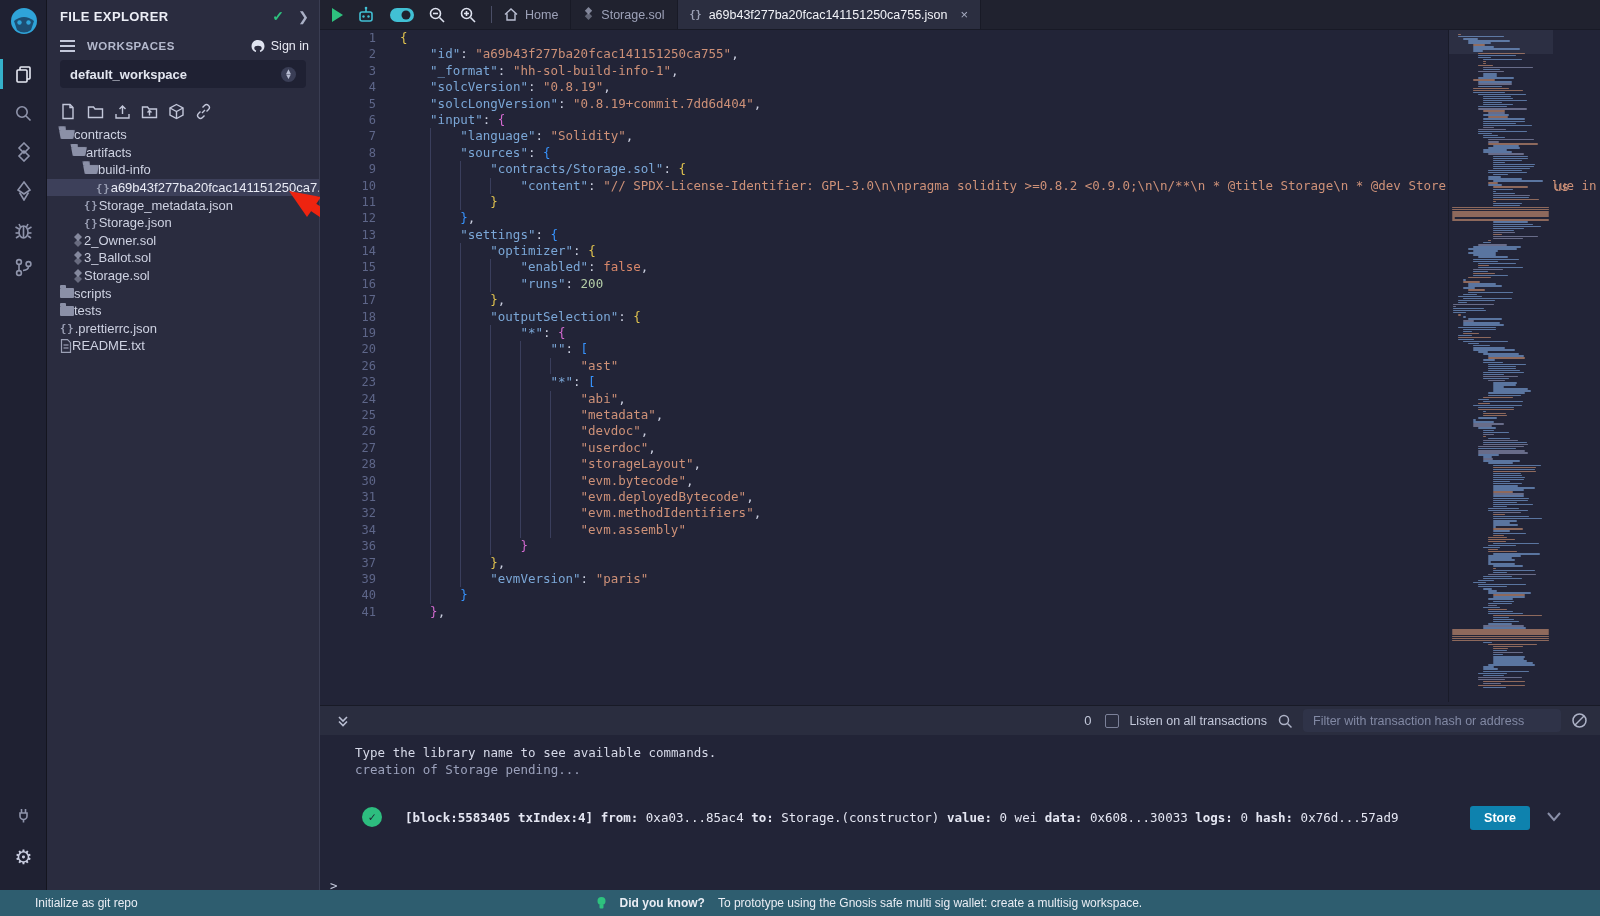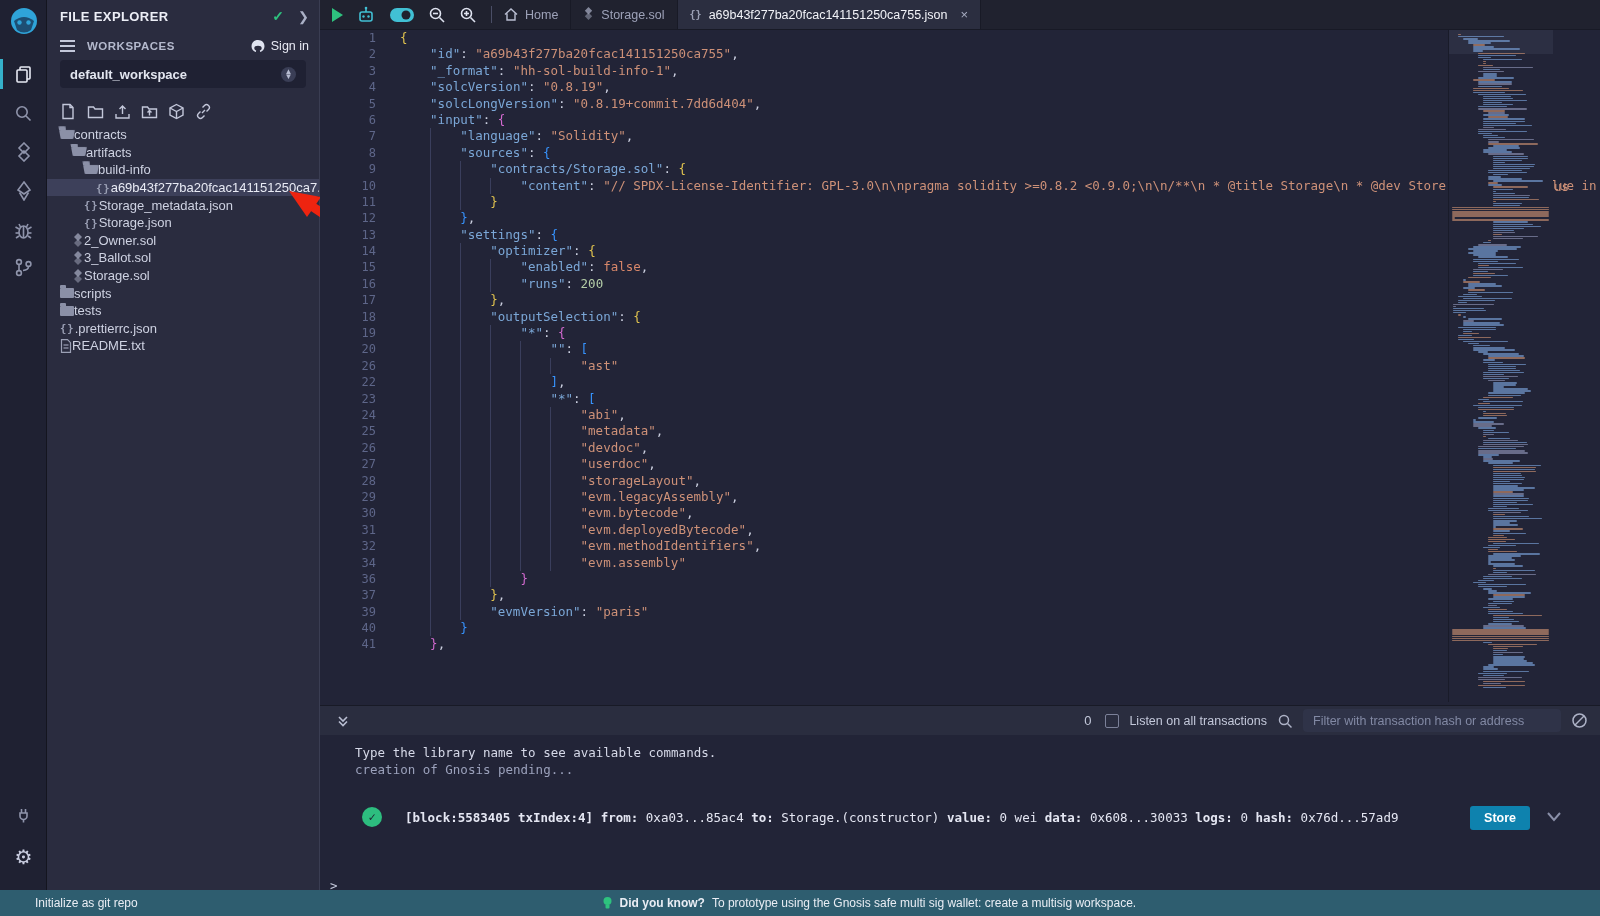--- a/index.html
+++ b/index.html
@@ -85,21 +85,21 @@
   .tx-check { position:absolute; left:42px; top:4px; width:20px; height:20px; border-radius:50%; background:#2dbd7f; color:#1c2030; font-size:12px; font-weight:700; display:flex; align-items:center; justify-content:center; }
   .tx-text { position:absolute; left:85px; top:7px; right:170px; color:#e4e6f2; white-space:nowrap; overflow:hidden; font-size:12.5px; }
   .tx-text b { font-weight:700; }
   .debug-btn { position:absolute; right:70px; top:3px; background:#0e82ae; color:#fff; border:none; border-radius:3px; font-size:12.5px; font-weight:700; padding:5px 14px; cursor:pointer; font-family:"Liberation Sans", sans-serif; }
   .tx-chev { position:absolute; right:38px; top:8px; cursor:pointer; }
   .prompt { position:absolute; left:10px; top:143px; color:#c3c8da; }
 
   
   .statusbar { position:absolute; left:0; right:0; bottom:0; height:26px; background:#2e5d6f; display:flex; align-items:center; font-size:12px; color:#e9edf4; }
   .sb-left { padding-left:35px; }
-  .sb-center { margin:16px auto; display:flex; align-items:center; gap:7px; }
+  .sb-center { margin:16px auto; display:flex; align-items:center; gap:13px; }
   .sb-center b { font-weight:700; }
   .sb-right { display:flex; align-items:center; height:100%; }
   .sb-copilot { margin-right:14px; }
   .scam { height:100%; background:#d9822f; display:flex; align-items:center; gap:6px; padding:0 16px; font-weight:600; cursor:pointer; }
   .scam .warn { font-size:13px; }
 </style>
 </head>
 <body>
 
 <div id="app">
@@ -367,28 +367,26 @@
           <div class="code-line"><span class="ln">12</span><span class="ig"></span><span class="ig g"></span><span class="tk-b3">}</span><span class="tk-p">,</span></div>
           <div class="code-line"><span class="ln">13</span><span class="ig"></span><span class="ig g"></span><span class="tk-k">"settings"</span><span class="tk-p">: </span><span class="tk-b3">{</span></div>
           <div class="code-line"><span class="ln">14</span><span class="ig"></span><span class="ig g"></span><span class="ig g"></span><span class="tk-k">"optimizer"</span><span class="tk-p">: </span><span class="tk-b1">{</span></div>
           <div class="code-line"><span class="ln">15</span><span class="ig"></span><span class="ig g"></span><span class="ig g"></span><span class="ig g"></span><span class="tk-k">"enabled"</span><span class="tk-p">: </span><span class="tk-f">false</span><span class="tk-p">,</span></div>
           <div class="code-line"><span class="ln">16</span><span class="ig"></span><span class="ig g"></span><span class="ig g"></span><span class="ig g"></span><span class="tk-k">"runs"</span><span class="tk-p">: </span><span class="tk-n">200</span></div>
           <div class="code-line"><span class="ln">17</span><span class="ig"></span><span class="ig g"></span><span class="ig g"></span><span class="tk-b1">}</span><span class="tk-p">,</span></div>
           <div class="code-line"><span class="ln">18</span><span class="ig"></span><span class="ig g"></span><span class="ig g"></span><span class="tk-k">"outputSelection"</span><span class="tk-p">: </span><span class="tk-b1">{</span></div>
           <div class="code-line"><span class="ln">19</span><span class="ig"></span><span class="ig g"></span><span class="ig g"></span><span class="ig g"></span><span class="tk-k">"*"</span><span class="tk-p">: </span><span class="tk-b2">{</span></div>
           <div class="code-line"><span class="ln">20</span><span class="ig"></span><span class="ig g"></span><span class="ig g"></span><span class="ig g"></span><span class="ig g"></span><span class="tk-k">""</span><span class="tk-p">: </span><span class="tk-b3">[</span></div>
           <div class="code-line"><span class="ln">26</span><span class="ig"></span><span class="ig g"></span><span class="ig g"></span><span class="ig g"></span><span class="ig g"></span><span class="ig g"></span><span class="tk-s">"ast"</span></div>
-          <div class="code-line"><span class="ln">22</span><span class="ig"></span><span class="ig g"></span><span class="ig g"></span><span class="ig g"></span><span class="ig g"></span><span class="tk-b3">]</span><span class="tk-p">,</span></div>
           <div class="code-line"><span class="ln">23</span><span class="ig"></span><span class="ig g"></span><span class="ig g"></span><span class="ig g"></span><span class="ig g"></span><span class="tk-k">"*"</span><span class="tk-p">: </span><span class="tk-b3">[</span></div>
           <div class="code-line"><span class="ln">24</span><span class="ig"></span><span class="ig g"></span><span class="ig g"></span><span class="ig g"></span><span class="ig g"></span><span class="ig g"></span><span class="tk-s">"abi"</span><span class="tk-p">,</span></div>
           <div class="code-line"><span class="ln">25</span><span class="ig"></span><span class="ig g"></span><span class="ig g"></span><span class="ig g"></span><span class="ig g"></span><span class="ig g"></span><span class="tk-s">"metadata"</span><span class="tk-p">,</span></div>
           <div class="code-line"><span class="ln">26</span><span class="ig"></span><span class="ig g"></span><span class="ig g"></span><span class="ig g"></span><span class="ig g"></span><span class="ig g"></span><span class="tk-s">"devdoc"</span><span class="tk-p">,</span></div>
           <div class="code-line"><span class="ln">27</span><span class="ig"></span><span class="ig g"></span><span class="ig g"></span><span class="ig g"></span><span class="ig g"></span><span class="ig g"></span><span class="tk-s">"userdoc"</span><span class="tk-p">,</span></div>
           <div class="code-line"><span class="ln">28</span><span class="ig"></span><span class="ig g"></span><span class="ig g"></span><span class="ig g"></span><span class="ig g"></span><span class="ig g"></span><span class="tk-s">"storageLayout"</span><span class="tk-p">,</span></div>
-          <div class="code-line"><span class="ln">29</span><span class="ig"></span><span class="ig g"></span><span class="ig g"></span><span class="ig g"></span><span class="ig g"></span><span class="ig g"></span><span class="tk-s">"evm.legacyAssembly"</span><span class="tk-p">,</span></div>
           <div class="code-line"><span class="ln">30</span><span class="ig"></span><span class="ig g"></span><span class="ig g"></span><span class="ig g"></span><span class="ig g"></span><span class="ig g"></span><span class="tk-s">"evm.bytecode"</span><span class="tk-p">,</span></div>
           <div class="code-line"><span class="ln">31</span><span class="ig"></span><span class="ig g"></span><span class="ig g"></span><span class="ig g"></span><span class="ig g"></span><span class="ig g"></span><span class="tk-s">"evm.deployedBytecode"</span><span class="tk-p">,</span></div>
           <div class="code-line"><span class="ln">32</span><span class="ig"></span><span class="ig g"></span><span class="ig g"></span><span class="ig g"></span><span class="ig g"></span><span class="ig g"></span><span class="tk-s">"evm.methodIdentifiers"</span><span class="tk-p">,</span></div>
           <div class="code-line"><span class="ln">34</span><span class="ig"></span><span class="ig g"></span><span class="ig g"></span><span class="ig g"></span><span class="ig g"></span><span class="ig g"></span><span class="tk-s">"evm.assembly"</span></div>
           <div class="code-line"><span class="ln">36</span><span class="ig"></span><span class="ig g"></span><span class="ig g"></span><span class="ig g"></span><span class="tk-b2">}</span></div>
           <div class="code-line"><span class="ln">37</span><span class="ig"></span><span class="ig g"></span><span class="ig g"></span><span class="tk-b1">}</span><span class="tk-p">,</span></div>
           <div class="code-line"><span class="ln">39</span><span class="ig"></span><span class="ig g"></span><span class="ig g"></span><span class="tk-k">"evmVersion"</span><span class="tk-p">: </span><span class="tk-s">"paris"</span></div>
           <div class="code-line"><span class="ln">40</span><span class="ig"></span><span class="ig g"></span><span class="tk-b3">}</span></div>
           <div class="code-line"><span class="ln">41</span><span class="ig"></span><span class="tk-b2">}</span><span class="tk-p">,</span></div>
         </div>
@@ -732,21 +730,21 @@
             </svg>
           <input class="filter-input" placeholder="Filter with transaction hash or address" style="">
           <svg width="17" height="17" viewBox="0 0 17 17" fill="none" stroke="#aeb3c7" stroke-width="1.5">
               <circle cx="8.5" cy="8.5" r="6.5"></circle>
               <line x1="4" y1="13" x2="13" y2="4"></line>
             </svg>
         </div>
       </div>
       <div class="term-body">
         <div class="term-line1">Type the library name to see available commands.</div>
-        <div class="term-line2">creation of Gnosis pending...</div>
+        <div class="term-line2">creation of Storage pending...</div>
         <div class="tx-row">
           <span class="tx-check">✓</span>
           <span class="tx-text" id="txtext"><b>[block:5583405 txIndex:4] </b><b>from: </b><span>0xa03...85ac4 </span><b>to: </b><span>Storage.(constructor) </span><b>value: </b><span>0 wei </span><b>data: </b><span>0x608...30033 </span><b>logs: </b><span>0 </span><b>hash: </b><span>0x76d...57ad9</span></span>
           <button class="debug-btn">Store</button>
           <svg class="tx-chev" width="16" height="12" viewBox="0 0 16 12" fill="none" stroke="#8a8fa8" stroke-width="2">
               <path d="M2 2 L8 9 L14 2"></path>
             </svg>
         </div>
         <div class="prompt">&gt;</div>
       </div>

